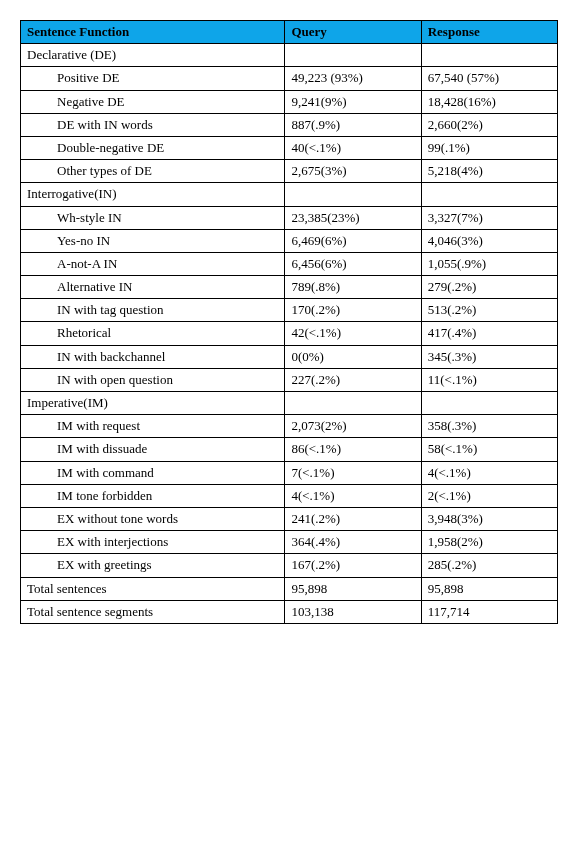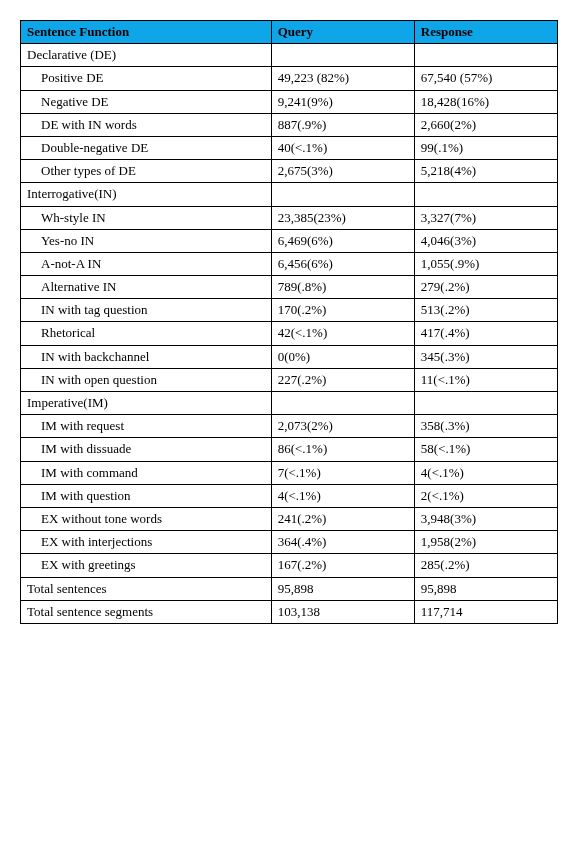--- a/index.html
+++ b/index.html
@@ -33,21 +33,21 @@
       background: #0ea5e9;
       text-align: left;
     }
     td.num {
       text-align: left;
       white-space: nowrap;
     }
     tr.total-row td {
       border-top: 1.5px solid #000;
     }
-    .indent2 { padding-left: 20px; }
+    .indent2 { padding-left: 36px; }
   </style>
 </head>
 <body>
 
 <div class="table-wrapper">
   <table>
     <thead>
       <tr>
         <th>Sentence Function</th>
         <th>Query</th>
@@ -55,21 +55,21 @@
       </tr>
     </thead>
     <tbody id="table-body">
     <tr>
     <td colspan="1">Declarative (DE)</td>
     <td></td>
     <td></td>
   </tr>
         <tr>
       <td class="indent2">Positive DE</td>
-      <td class="num">49,223 (82%)</td>
+      <td class="num">49,223 (93%)</td>
       <td class="num">67,540 (57%)</td>
     </tr>
         <tr>
       <td class="indent2">Negative DE</td>
       <td class="num">9,241(9%)</td>
       <td class="num">18,428(16%)</td>
     </tr>
         <tr>
       <td class="indent2">DE with IN words</td>
       <td class="num">887(.9%)</td>
@@ -144,21 +144,21 @@
       <td class="indent2">IM with dissuade</td>
       <td class="num">86(&lt;.1%)</td>
       <td class="num">58(&lt;.1%)</td>
     </tr>
         <tr>
       <td class="indent2">IM with command</td>
       <td class="num">7(&lt;.1%)</td>
       <td class="num">4(&lt;.1%)</td>
     </tr>
         <tr>
-      <td class="indent2">IM with question</td>
+      <td class="indent2">IM tone forbidden</td>
       <td class="num">4(&lt;.1%)</td>
       <td class="num">2(&lt;.1%)</td>
     </tr>
         <tr>
       <td class="indent2">EX without tone words</td>
       <td class="num">241(.2%)</td>
       <td class="num">3,948(3%)</td>
     </tr>
         <tr>
       <td class="indent2">EX with interjections</td>

